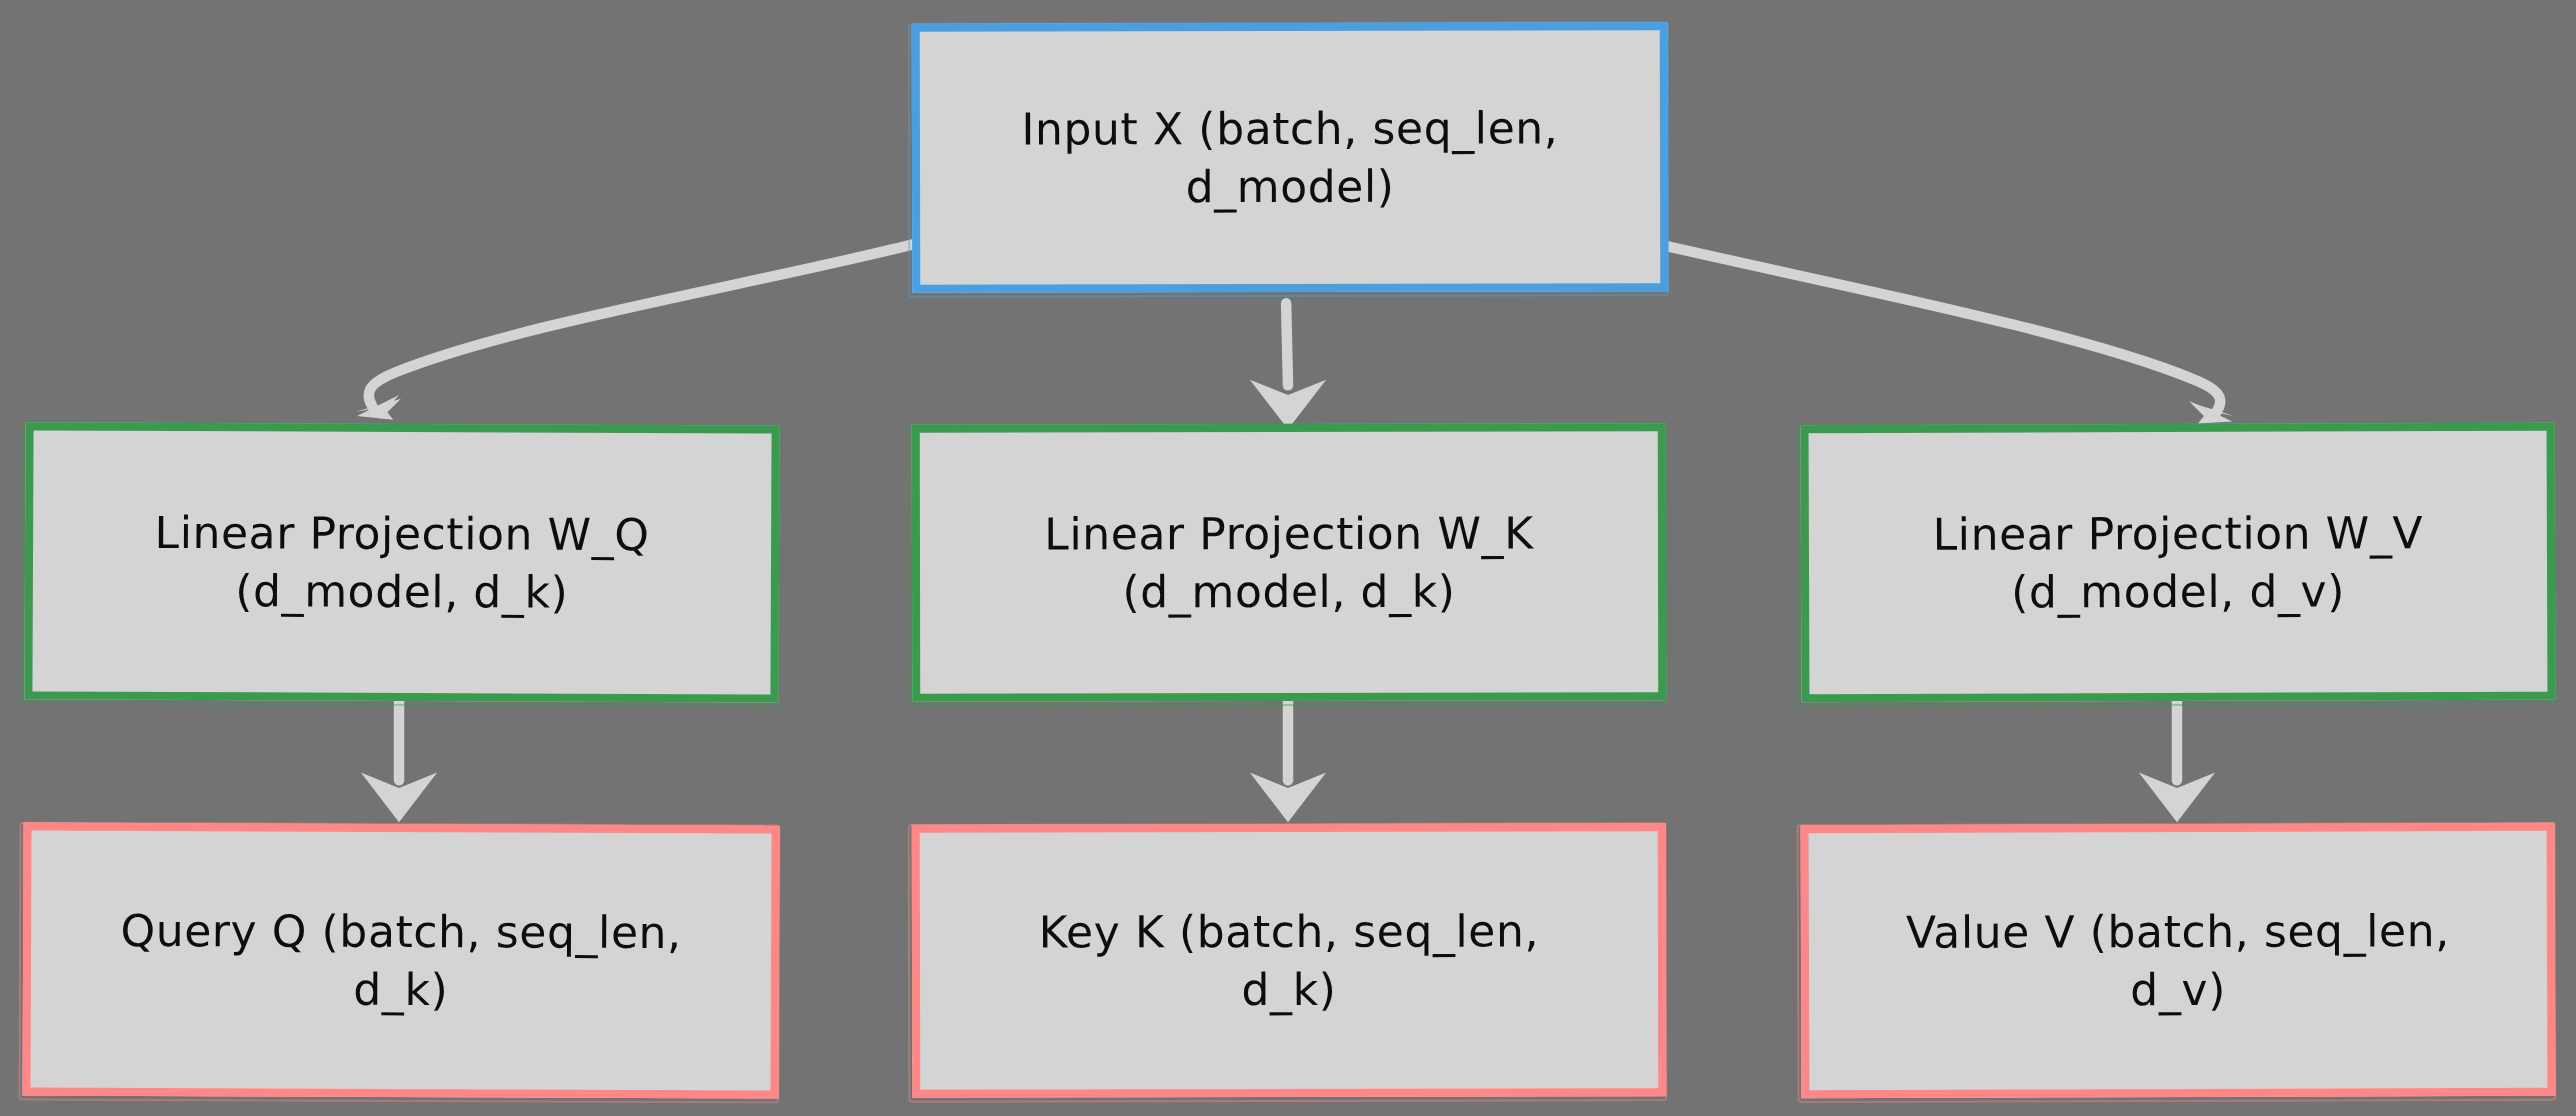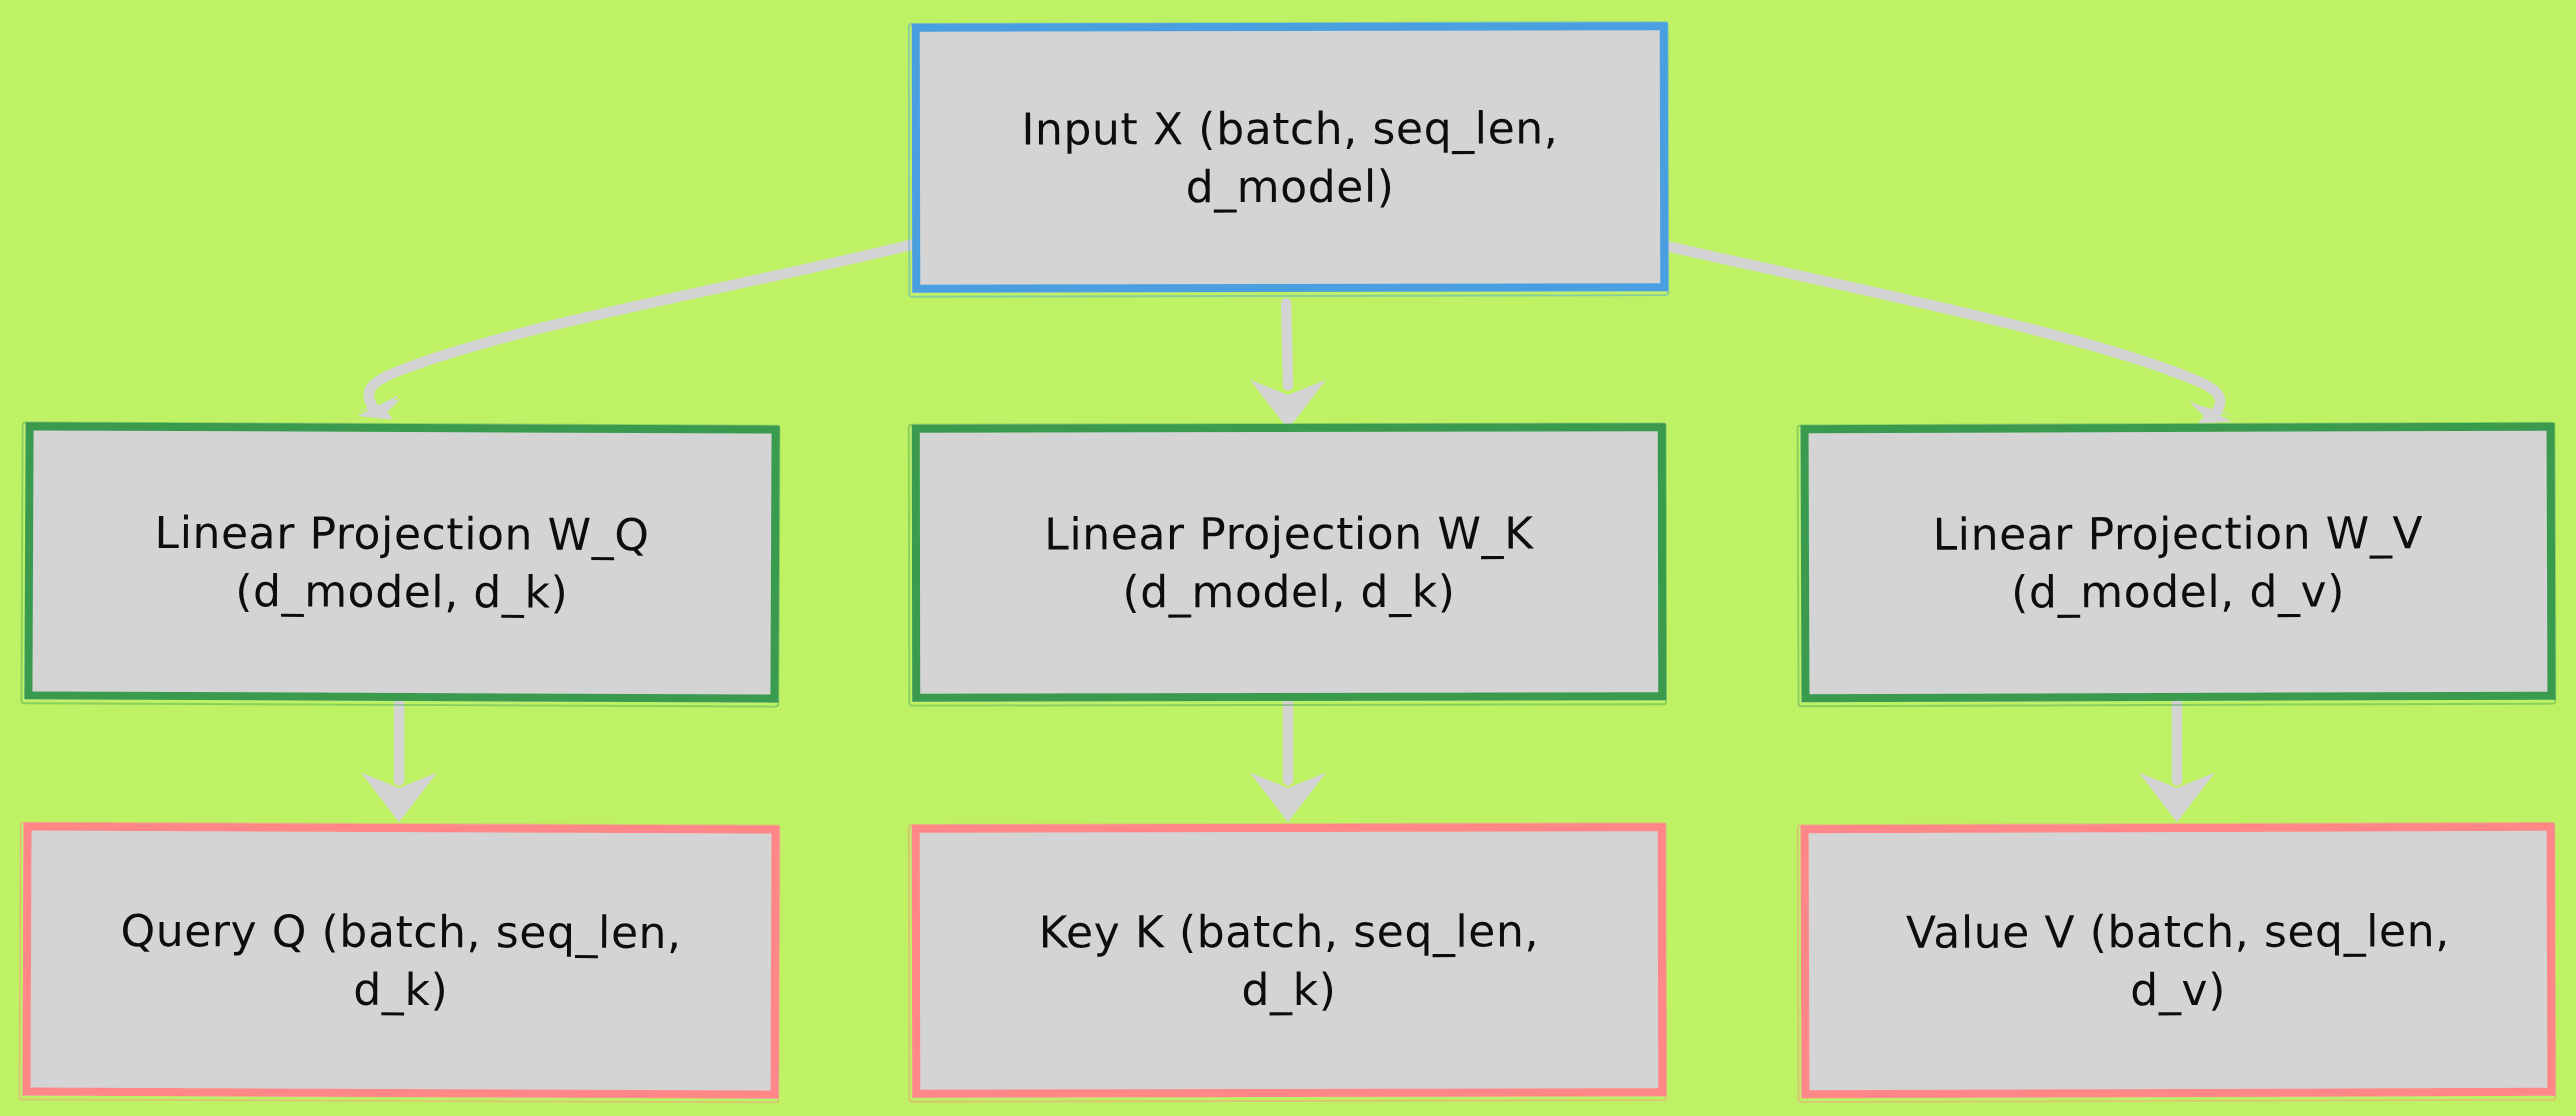--- a/index.html
+++ b/index.html
@@ -4,21 +4,21 @@
 <style>
   html, body {
     margin: 0;
     padding: 0;
     background: #000000;
   }
   #canvas {
     position: relative;
     width: 2576px;
     height: 1116px;
-    background: #bef264;
+    background: #737373;
     overflow: hidden;
     font-family: "DejaVu Sans", sans-serif;
   }
   .node {
     position: absolute;
     background: #d4d4d4;
     box-sizing: border-box;
     display: flex;
     align-items: center;
     justify-content: center;

